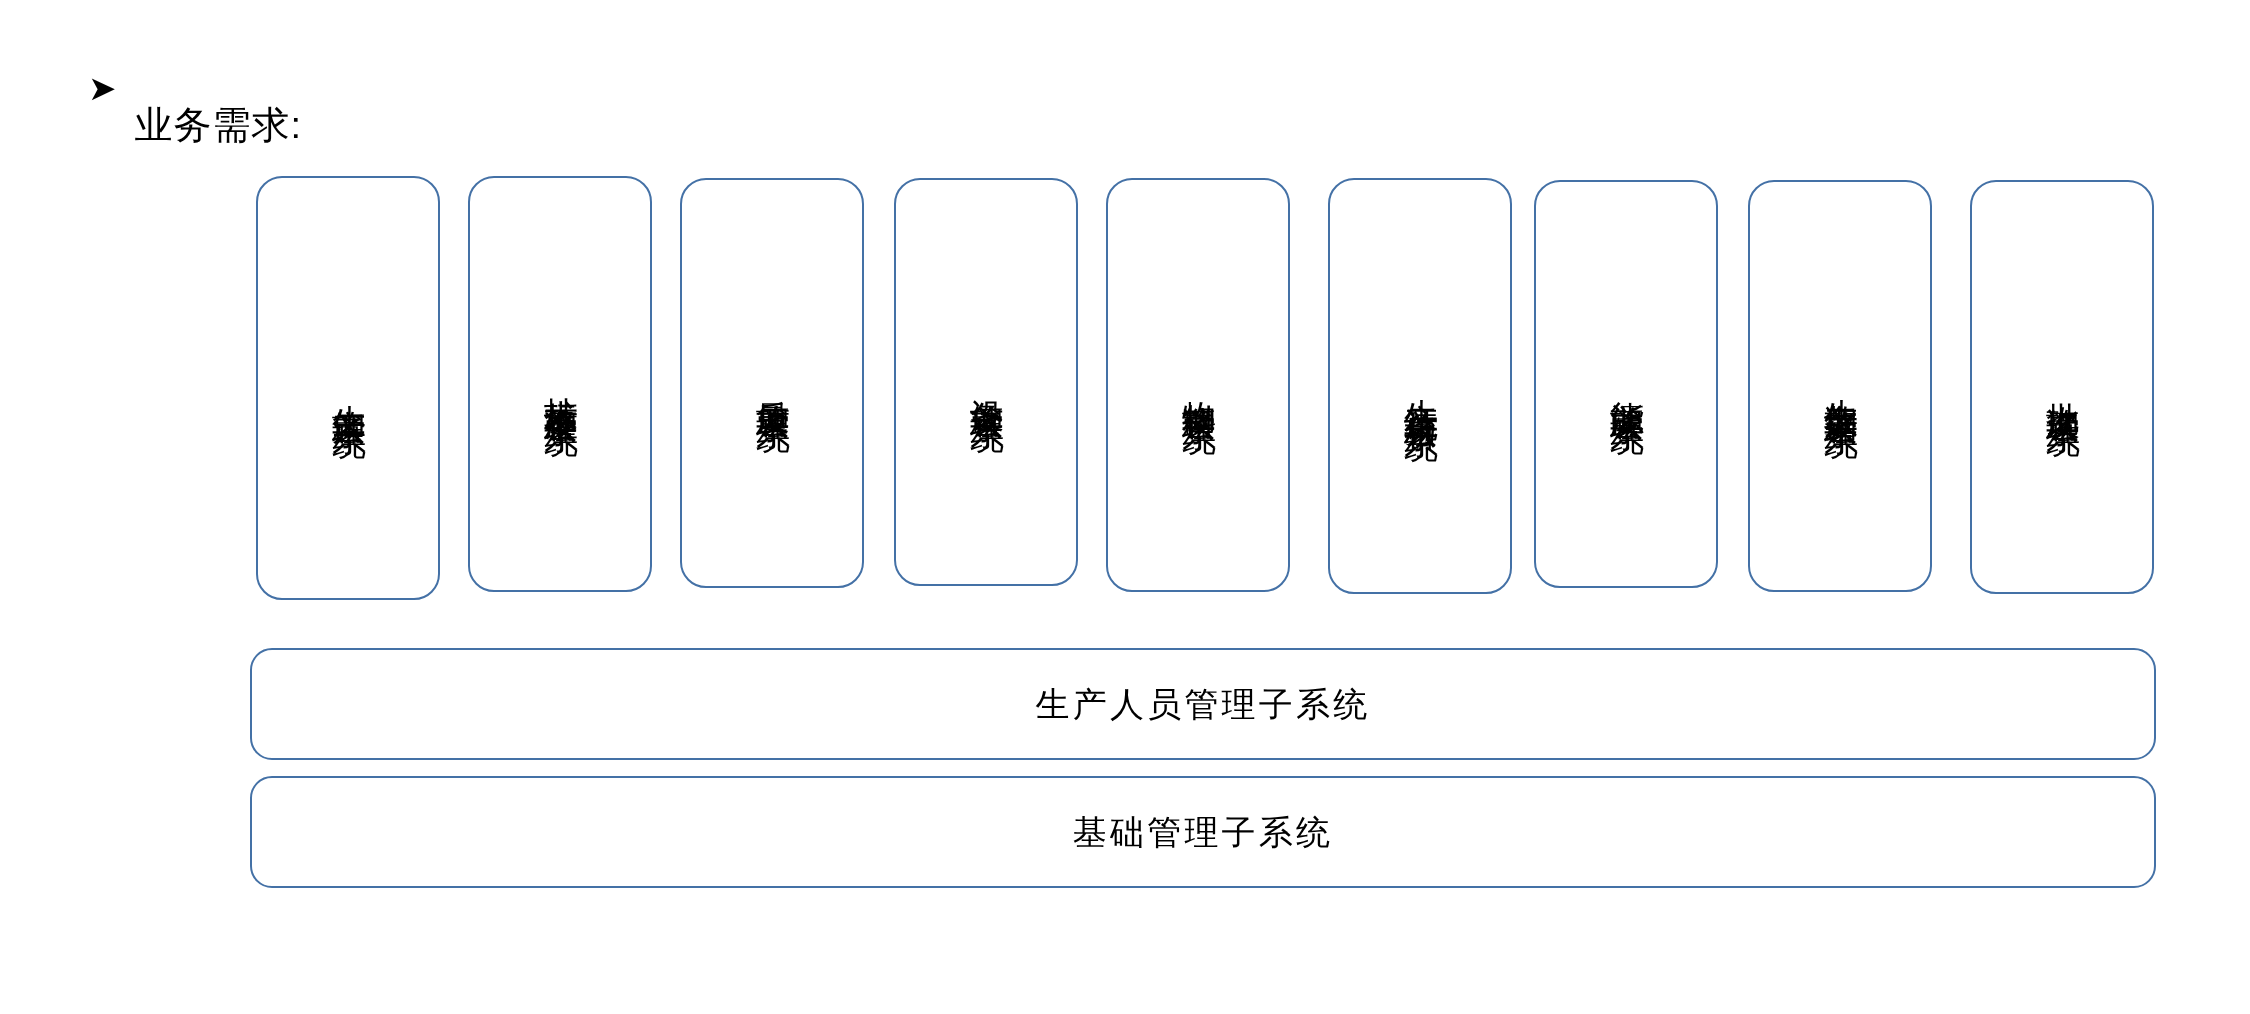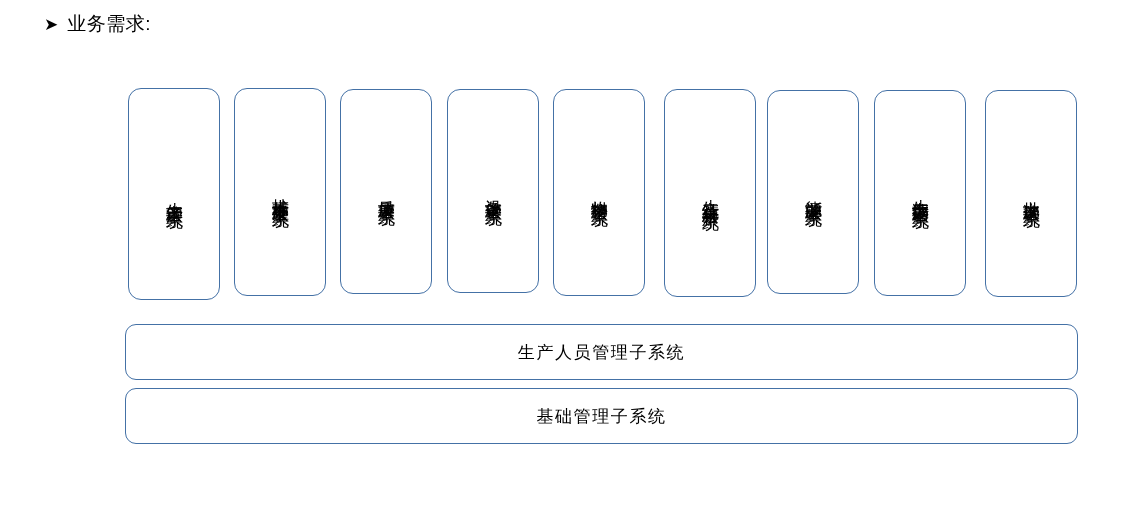--- a/index.html
+++ b/index.html
@@ -29,20 +29,21 @@
     font-size: 17px;
     line-height: 1;
     color: #000000;
     transform: translateY(1px);
   }
   #header-title {
     font-size: 19px;
     line-height: 1;
     color: #000000;
     letter-spacing: 0.5px;
+    margin-top: 40px;
   }
 
   
   #diagram {
     position: absolute;
     left: 0;
     top: 0;
     width: 1125px;
     height: 507px;
   }

